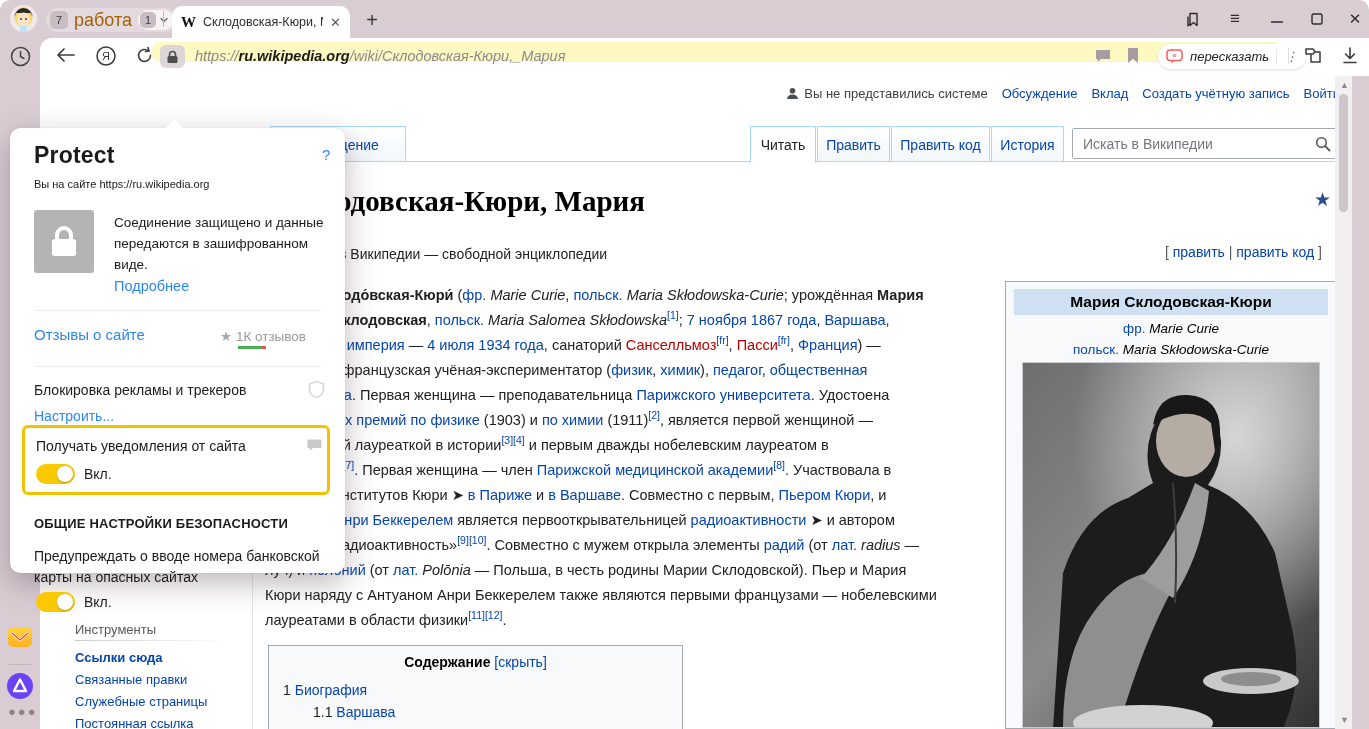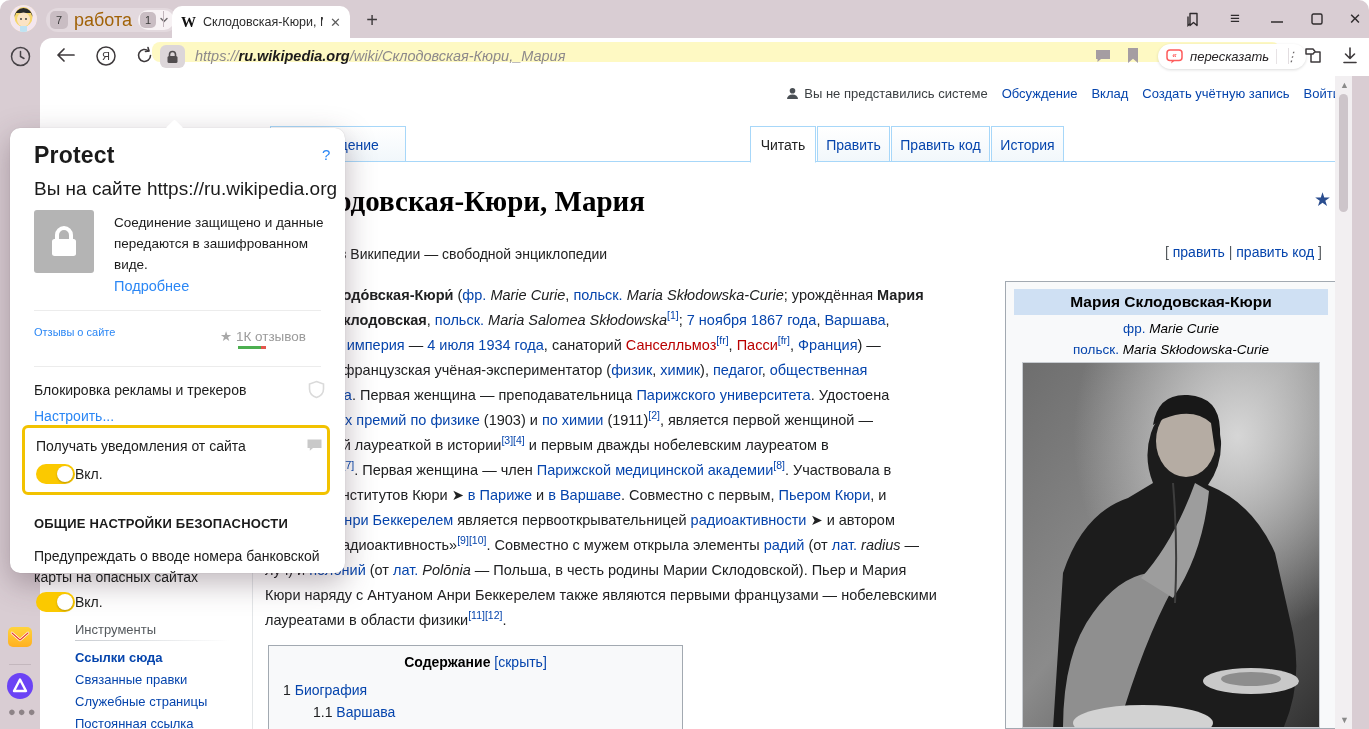--- a/index.html
+++ b/index.html
@@ -77,21 +77,21 @@
 
   
   .popup { position:absolute; left:10px; top:84px; width:335px; height:445px; background:#fff; border-radius:10px; box-shadow:0 10px 30px rgba(70,45,60,.35), 0 0 1px rgba(0,0,0,.2); z-index:50;margin-top:44px; }
   .popup .arrow { position:absolute; left:158px; top:-6px; width:13px; height:13px; background:#fff; transform:rotate(45deg); border-radius:2px; }
   .pp { position:absolute; color:#1b1b1b; }
   .plink { color:#2b87f5; }
   .ptitle { left:24px; top:14px; font-size:23px; font-weight:600; letter-spacing:.2px; }
   .locktile { position:absolute; left:24px; top:82px; width:60px; height:63px; background:#b4b4b4; border-radius:3px; display:flex; align-items:center; justify-content:center; }
   .securetxt { left:104px; top:84px; width:210px; font-size:13.5px; line-height:21px; }
   .pdiv { position:absolute; left:24px; width:287px; height:1px; background:#ececec; }
-  .togglerow { position:absolute; display:flex; align-items:center; }
+  .togglerow { position:absolute; display:flex; align-items:center; gap:9px; }
   .tgl { width:39px; height:20px; border-radius:10px; background:#fbc900; position:relative; }
   .tgl::after { content:""; position:absolute; right:2px; top:2px; width:16px; height:16px; border-radius:50%; background:#fff; box-shadow:0 1px 2px rgba(0,0,0,.25); }
   .hlbox { position:absolute; left:12px; top:297px; width:308px; height:70px; border:3px solid #f2c200; border-radius:6px; }
   .ratingbar { position:absolute; display:flex; height:3px; }
   .ratingbar .g { width:23px; background:#4caf50; }
   .ratingbar .r { width:5px; background:#e4564e; }
 </style>
 </head>
 <body>
 
@@ -267,20 +267,27 @@
         <span>Править</span>
       </div>
     <div class="wtab" style="left:851px;width:99px;">
         <span>Править код</span>
       </div>
     <div class="wtab" style="left:951px;width:73px;">
         <span>История</span>
       </div>
     <div class="tabline"></div>
 
+    <div class="wsearch">
+      <input type="text" placeholder="Искать в Википедии" style="">
+      <svg style="position:absolute;right:8px;top:7px;" width="16" height="16" viewBox="0 0 16 16">
+          <circle cx="6.5" cy="6.5" r="4.8" fill="none" stroke="#54595d" stroke-width="1.6"></circle>
+          <line x1="10.2" y1="10.2" x2="14.5" y2="14.5" stroke="#54595d" stroke-width="1.8" stroke-linecap="round"></line>
+        </svg>
+    </div>
 
     <div class="star">★</div>
     <h1 class="h1">Склодовская-Кюри, Мария</h1>
     <div class="subtitle">Из Википедии — свободной энциклопедии</div>
     <div class="editlinks"><span class="rn-g">[ </span><span class="rn-l">править</span><span class="rn-g"> | </span><span class="rn-l">править код</span><span class="rn-g"> ]</span></div>
 
     <div class="bodytext">
       <div class="bl" style="top:2px"><span class="rn-b">Мари́я Склодо́вская-Кюри́</span><span class="rn-p"> (</span><span class="rn-l">фр.</span><span class="rn-p"> </span><span class="rn-i">Marie Curie</span><span class="rn-p">, </span><span class="rn-l">польск.</span><span class="rn-p"> </span><span class="rn-i">Maria Skłodowska-Curie</span><span class="rn-p">; урождённая </span><span class="rn-b">Мария</span></div>
       <div class="bl" style="top:27px"><span class="rn-b">Саломе́я Склодовская</span><span class="rn-p">, </span><span class="rn-l">польск.</span><span class="rn-p"> </span><span class="rn-i">Maria Salomea Skłodowska</span><span class="rn-s">[1]</span><span class="rn-p">; </span><span class="rn-l">7 ноября</span><span class="rn-p"> </span><span class="rn-l">1867 года</span><span class="rn-p">, </span><span class="rn-l">Варшава</span><span class="rn-p">,</span></div>
       <div class="bl" style="top:52px"><span class="rn-l">Российская империя</span><span class="rn-p"> — </span><span class="rn-l">4 июля</span><span class="rn-p"> </span><span class="rn-l">1934 года</span><span class="rn-p">, санаторий </span><span class="rn-r">Санселльмоз</span><span class="rn-s">[fr]</span><span class="rn-p">, </span><span class="rn-r">Пасси</span><span class="rn-s">[fr]</span><span class="rn-p">, </span><span class="rn-l">Франция</span><span class="rn-p">) —</span></div>
@@ -346,34 +353,34 @@
       <div class="pgarrow" style="top:4px;">▲</div>
       <div class="pgthumb"></div>
       <div class="pgarrow" style="bottom:4px;">▼</div>
     </div>
   </div>
 
   <div class="popup">
     <div class="arrow"></div>
     <div class="pp ptitle">Protect</div>
     <div class="pp plink" style="left:312px;top:18px;font-size:15px;">?</div>
-    <div class="pp" style="left:24px;top:50px;font-size:19px;text-align:right;">Вы на сайте https://ru.wikipedia.org</div>
+    <div class="pp" style="left:24px;top:50px;font-size:11px;text-align:right;">Вы на сайте https://ru.wikipedia.org</div>
 
     <div class="locktile">
       <svg width="30" height="34" viewBox="0 0 30 34">
           <rect x="3" y="14" width="24" height="17" rx="2.5" fill="#fff"></rect>
           <path d="M8 14 V10 a7 7 0 0 1 14 0 V14" fill="none" stroke="#fff" stroke-width="4"></path>
         </svg>
     </div>
     <div class="pp securetxt">Соединение защищено и данные передаются в зашифрованном виде.</div>
     <div class="pp plink" style="left:104px;top:150px;font-size:14.5px;">Подробнее</div>
 
     <div class="pdiv" style="top:182px;"></div>
 
-    <div class="pp plink" style="left:24px;top:198px;font-size:11px;">Отзывы о сайте</div>
+    <div class="pp plink" style="left:24px;top:198px;font-size:15px;">Отзывы о сайте</div>
     <div class="pp" style="left:210px;top:200px;font-size:13.5px;color:#9b9b9b;">
       <span style="color:#a8a8a8;">★</span>
       <span>1К отзывов</span>
     </div>
     <div class="ratingbar" style="left:228px;top:218px;">
         <span class="g"></span>
         <span class="r"></span>
       </div>
 
     <div class="pdiv" style="top:238px;"></div>

